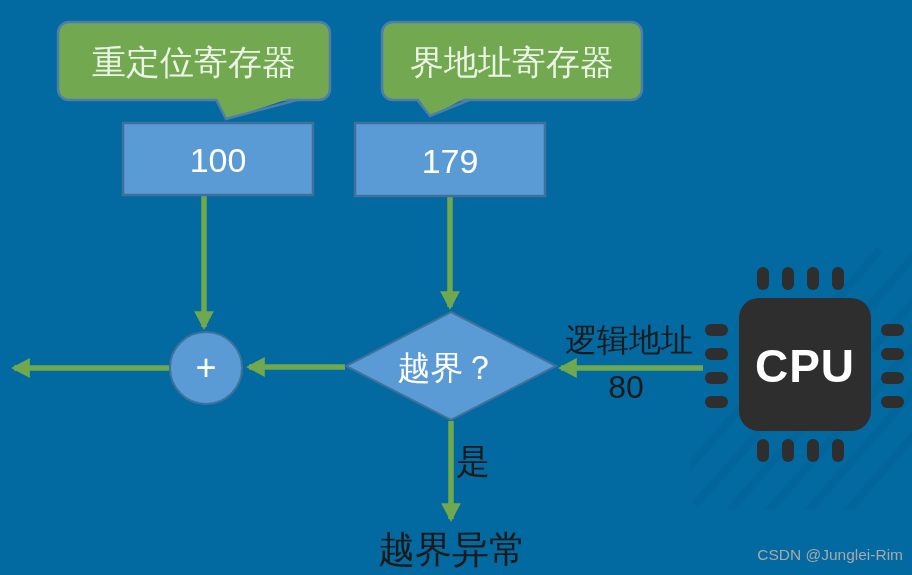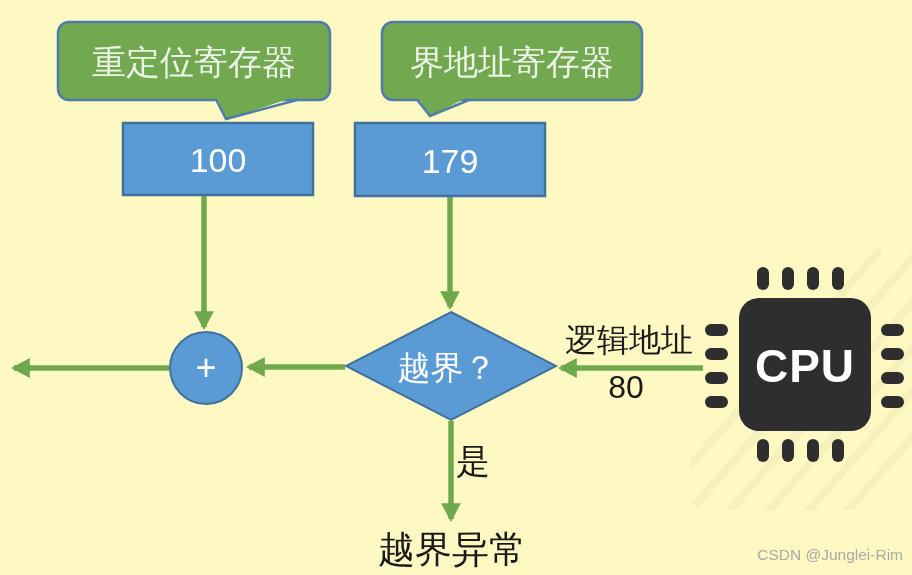--- a/index.html
+++ b/index.html
@@ -2,21 +2,21 @@
 <html><head>
 <meta charset="utf-8">
 <style>
   html, body { margin: 0; padding: 0; }
   body {
     width: 912px; height: 575px;
     background: #ffffff;
     font-family: "Liberation Sans", "DejaVu Sans", sans-serif;
     overflow: hidden;
   }
-  .stage { position: relative; width: 912px; height: 575px; background: #fef9c3; }
+  .stage { position: relative; width: 912px; height: 575px; background: #0369a1; }
   svg { position: absolute; left: 0; top: 0; }
   .cn-text { font-family: "Liberation Sans", "DejaVu Sans", sans-serif; }
 </style>
 </head>
 <body>
 
 <div class="stage">
   <svg width="912" height="575" viewBox="0 0 912 575">
     <defs>
       <marker id="arrowhead" viewBox="0 0 4 4" refX="3.2" refY="2" markerWidth="3.6" markerHeight="3.6" orient="auto" markerUnits="strokeWidth">

